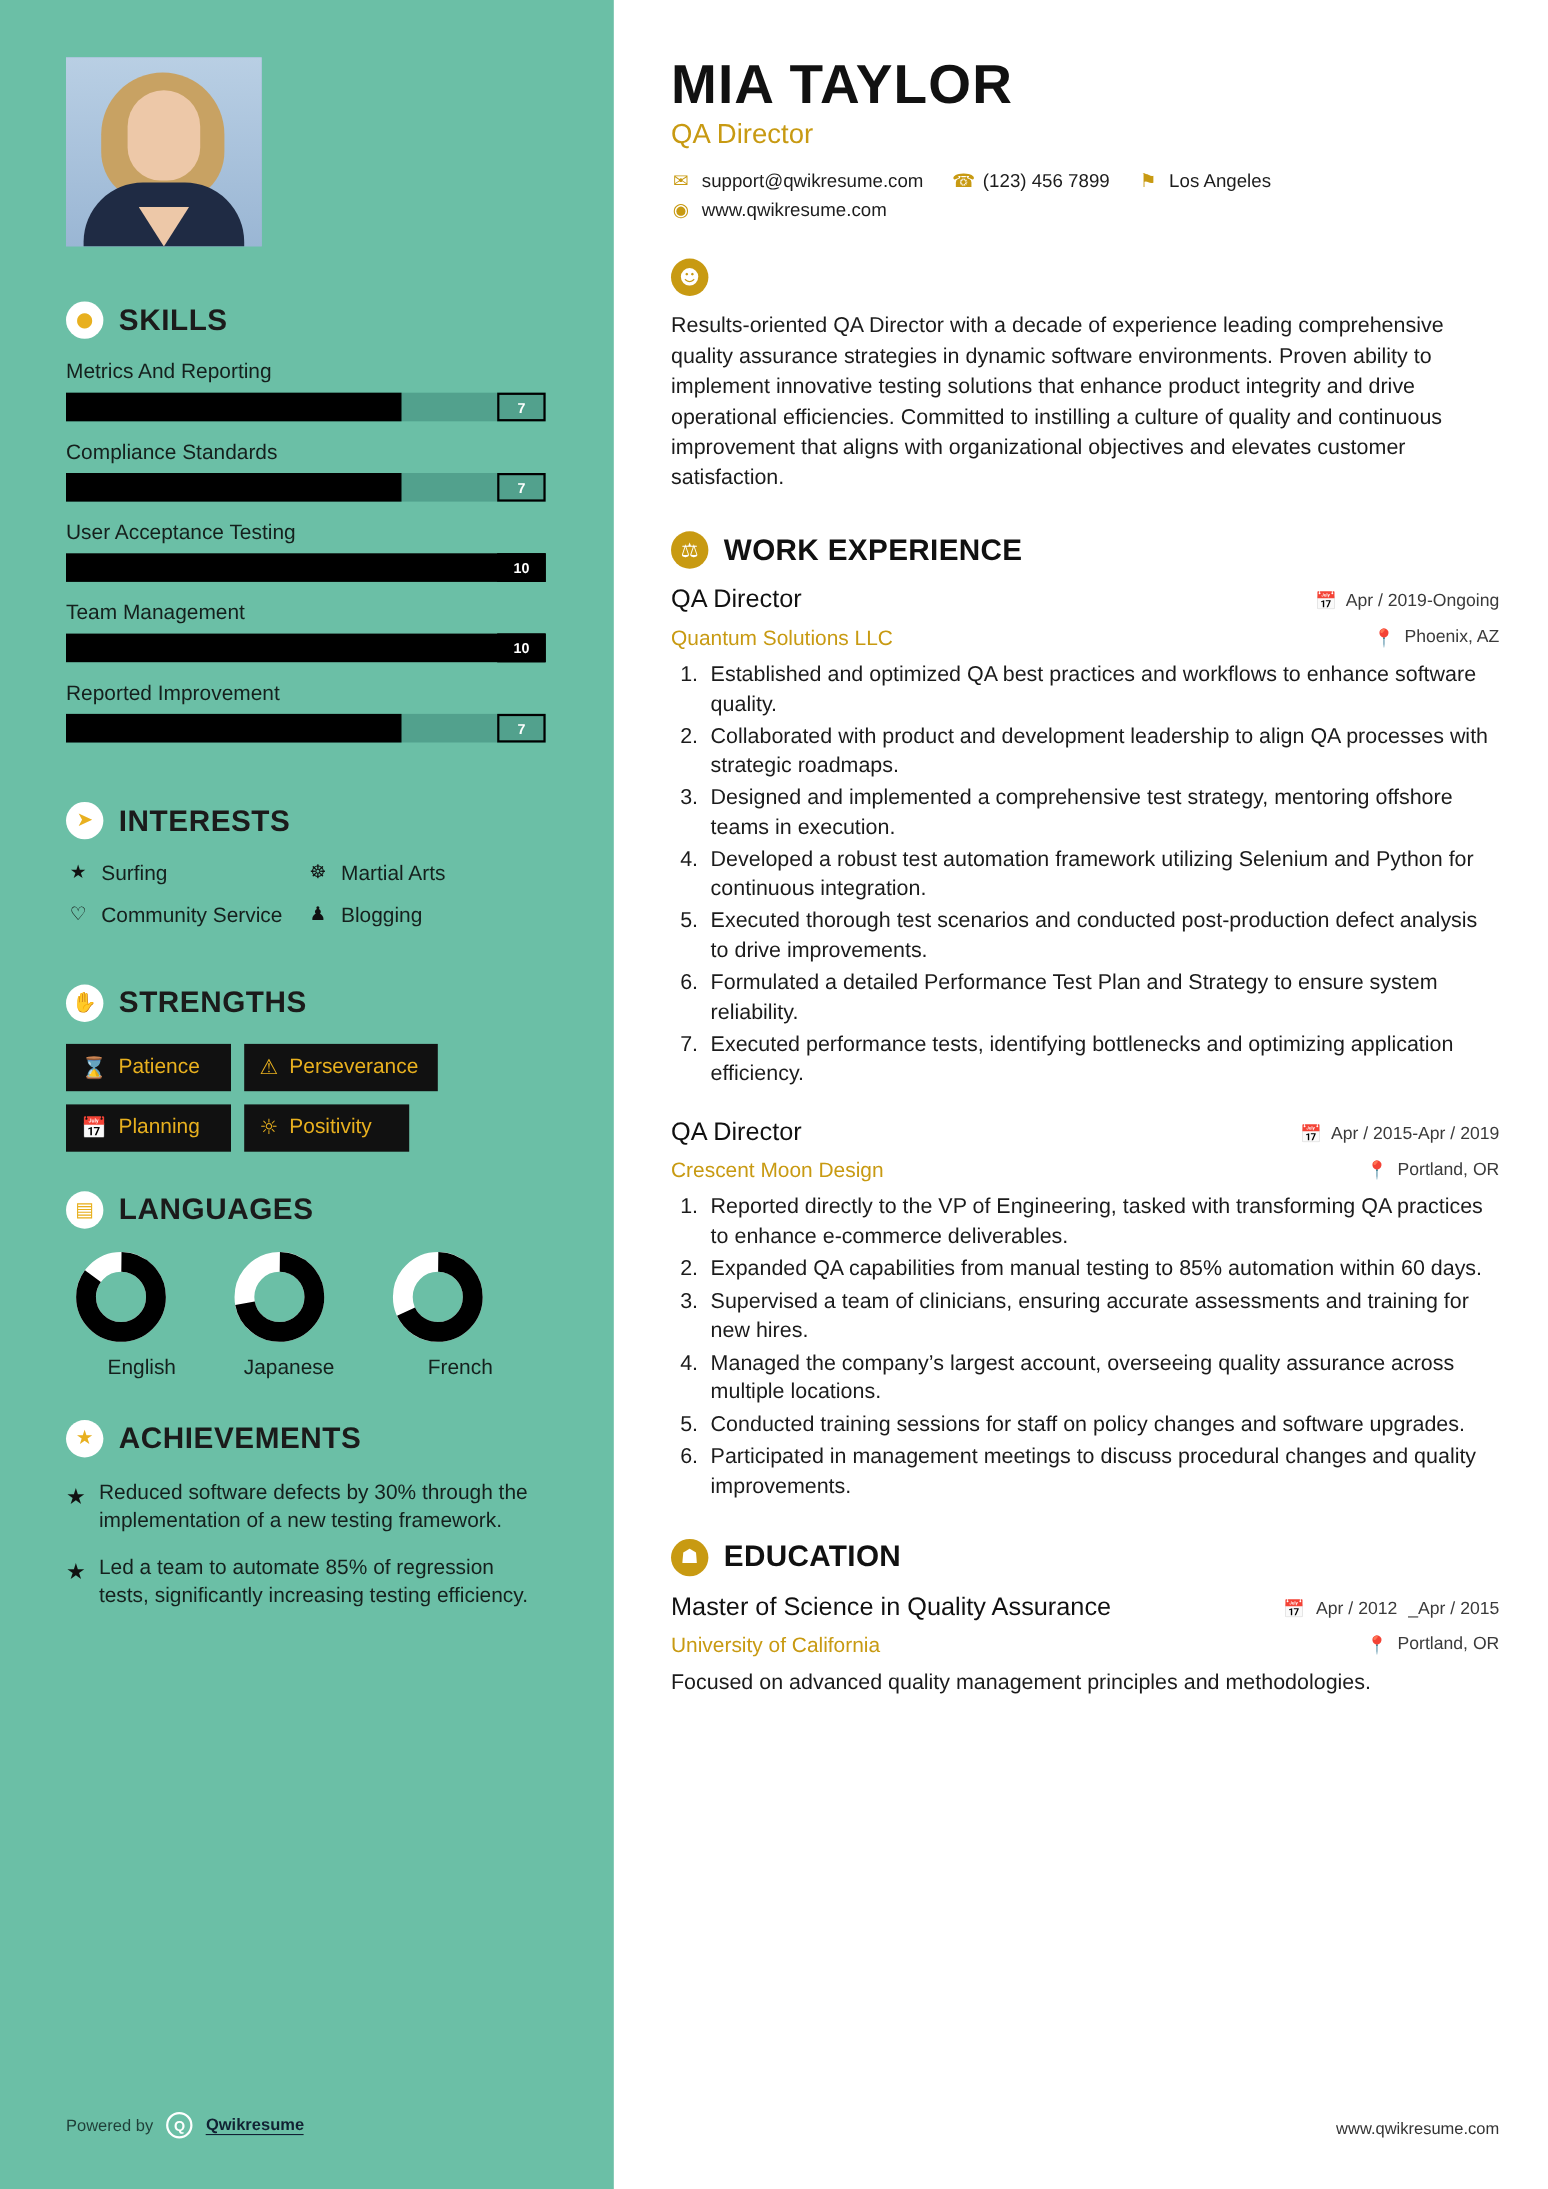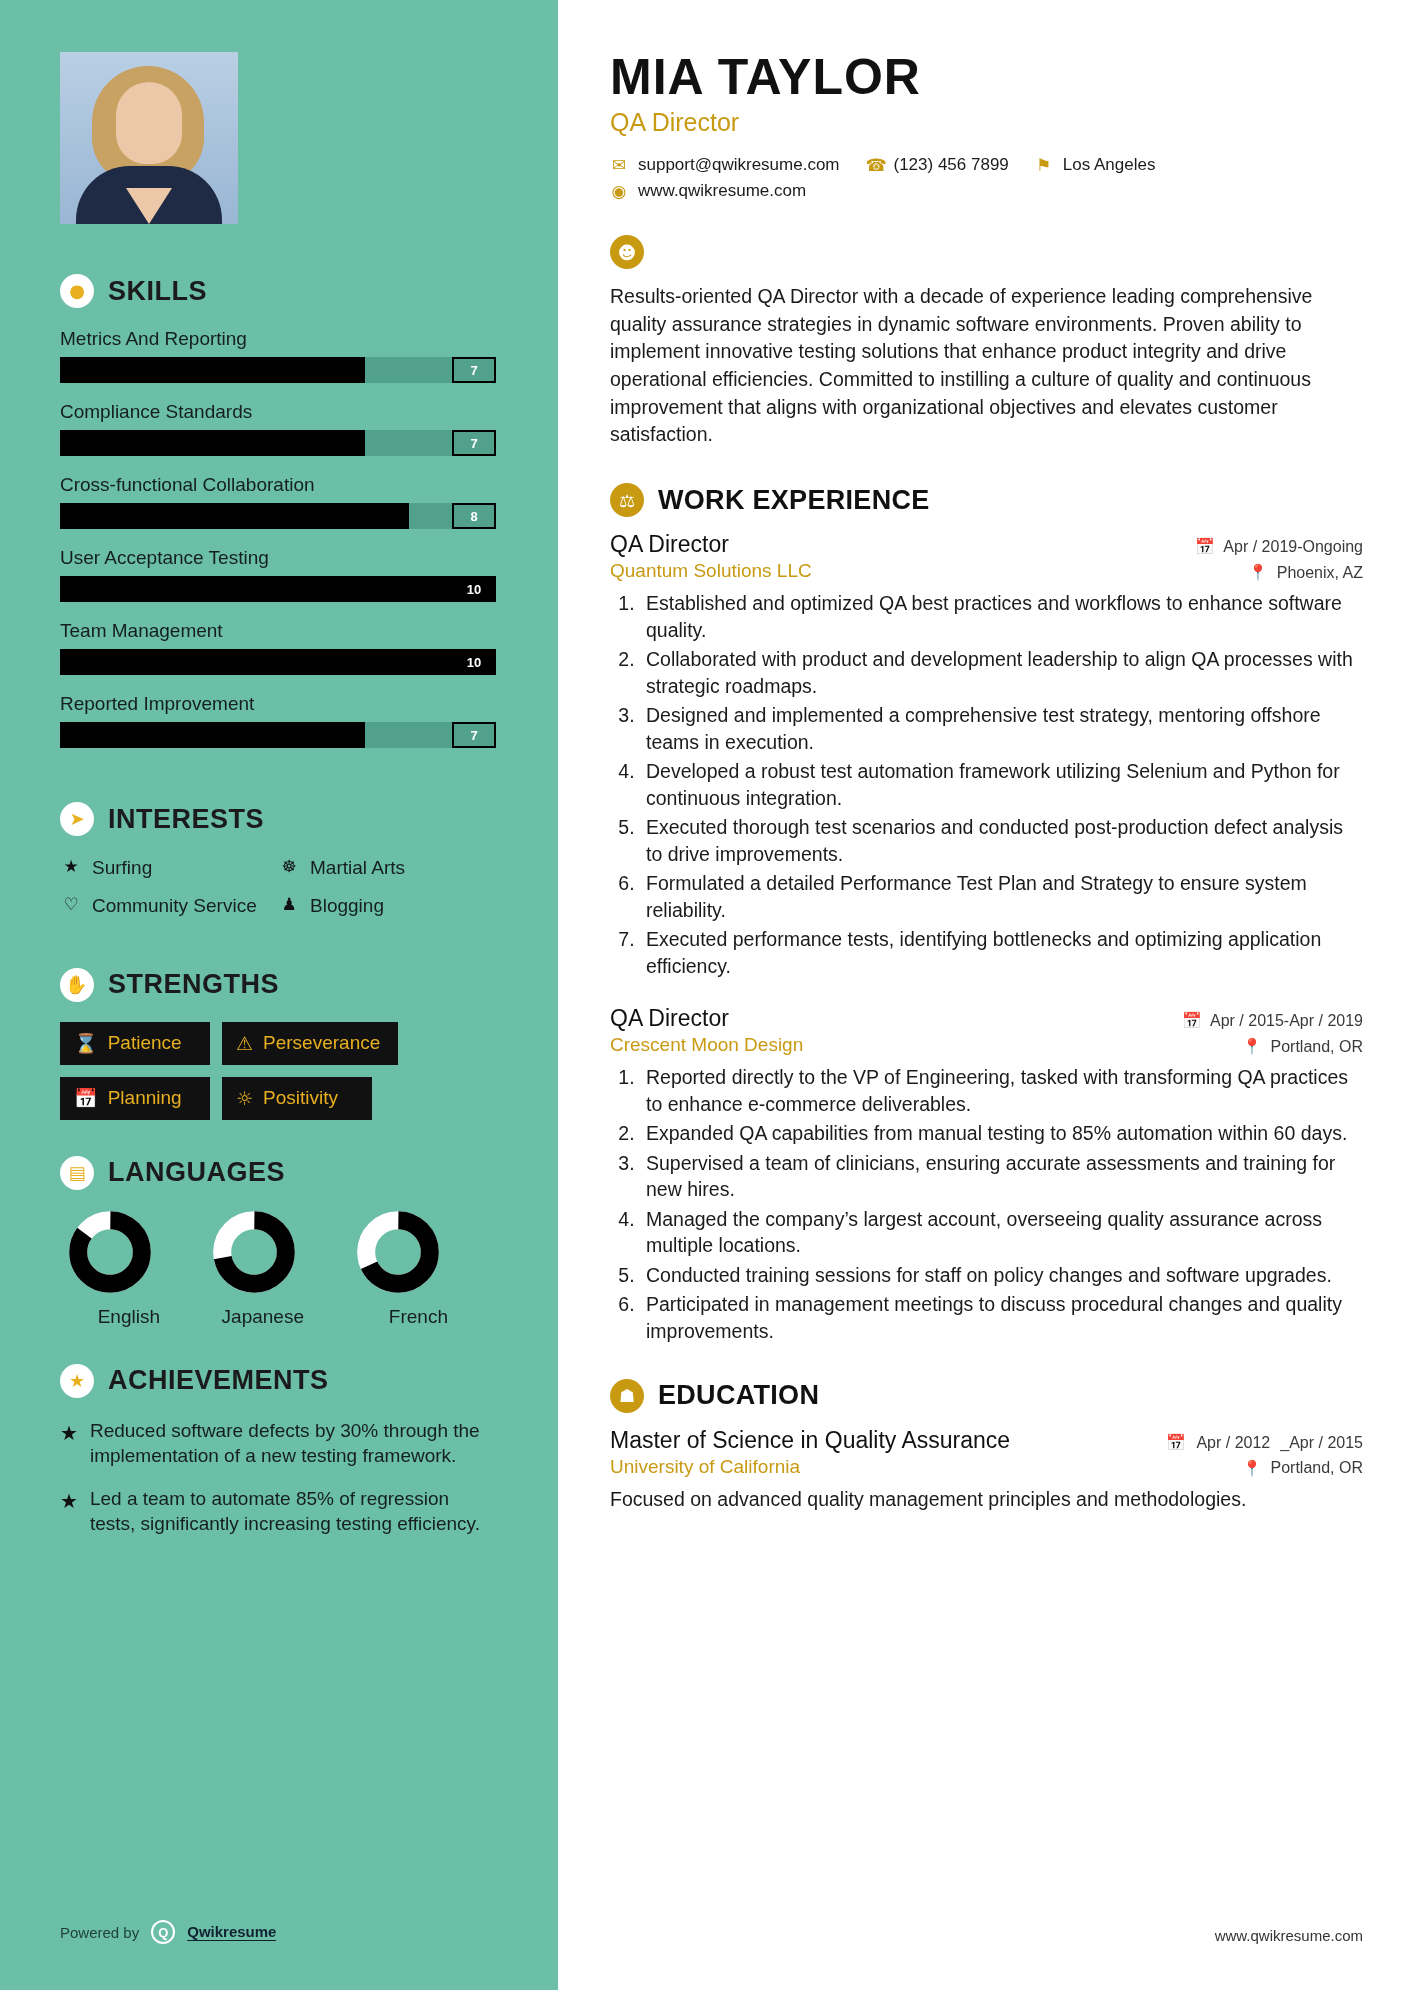--- a/index.html
+++ b/index.html
@@ -200,22 +200,22 @@
     font-size: 19.5px; line-height: 1.42; color: #1b1b1b;
   }
 
   .job { margin-bottom: 26px; }
   .job-top {
     display: flex; justify-content: space-between; align-items: baseline;
   }
   .job-title { font-size: 23px; color: #111; }
   .job-date { font-size: 16px; color: #3a3a3a; display:flex; align-items:center; gap:8px;}
   .job-sub {
-    display: flex; justify-content: space-between; align-items: flex-end;
-    margin-top: 2px; margin-bottom: 8px;
+    display: flex; justify-content: space-between; align-items: flex-start;
+    margin-top: 12px; margin-bottom: 8px;
   }
   .job-company { font-size: 19px; color: #c89a12; }
   .job-loc { font-size: 16px; color: #3a3a3a; display:flex; align-items:center; gap:8px;}
   ol.duties { margin: 0 0 0 30px; }
   ol.duties li {
     font-size: 19.5px; line-height: 1.36; color: #1b1b1b; margin-bottom: 3px;
     padding-left: 6px;
   }
   .edu-dates {
     display: flex; align-items: flex-start; gap: 10px;
@@ -253,27 +253,20 @@
         <div class="bar">
           <div class="fill" style="width:70%"></div>
           <div class="val">7</div>
         </div>
       </div>
       <div class="skill-row">
         <div class="skill-name">Compliance Standards</div>
         <div class="bar">
           <div class="fill" style="width:70%"></div>
           <div class="val">7</div>
-        </div>
-      </div>
-      <div class="skill-row">
-        <div class="skill-name">Cross-functional Collaboration</div>
-        <div class="bar">
-          <div class="fill" style="width:80%"></div>
-          <div class="val">8</div>
         </div>
       </div>
       <div class="skill-row">
         <div class="skill-name">User Acceptance Testing</div>
         <div class="bar full">
           <div class="fill" style="width:100%"></div>
           <div class="val">10</div>
         </div>
       </div>
       <div class="skill-row">

